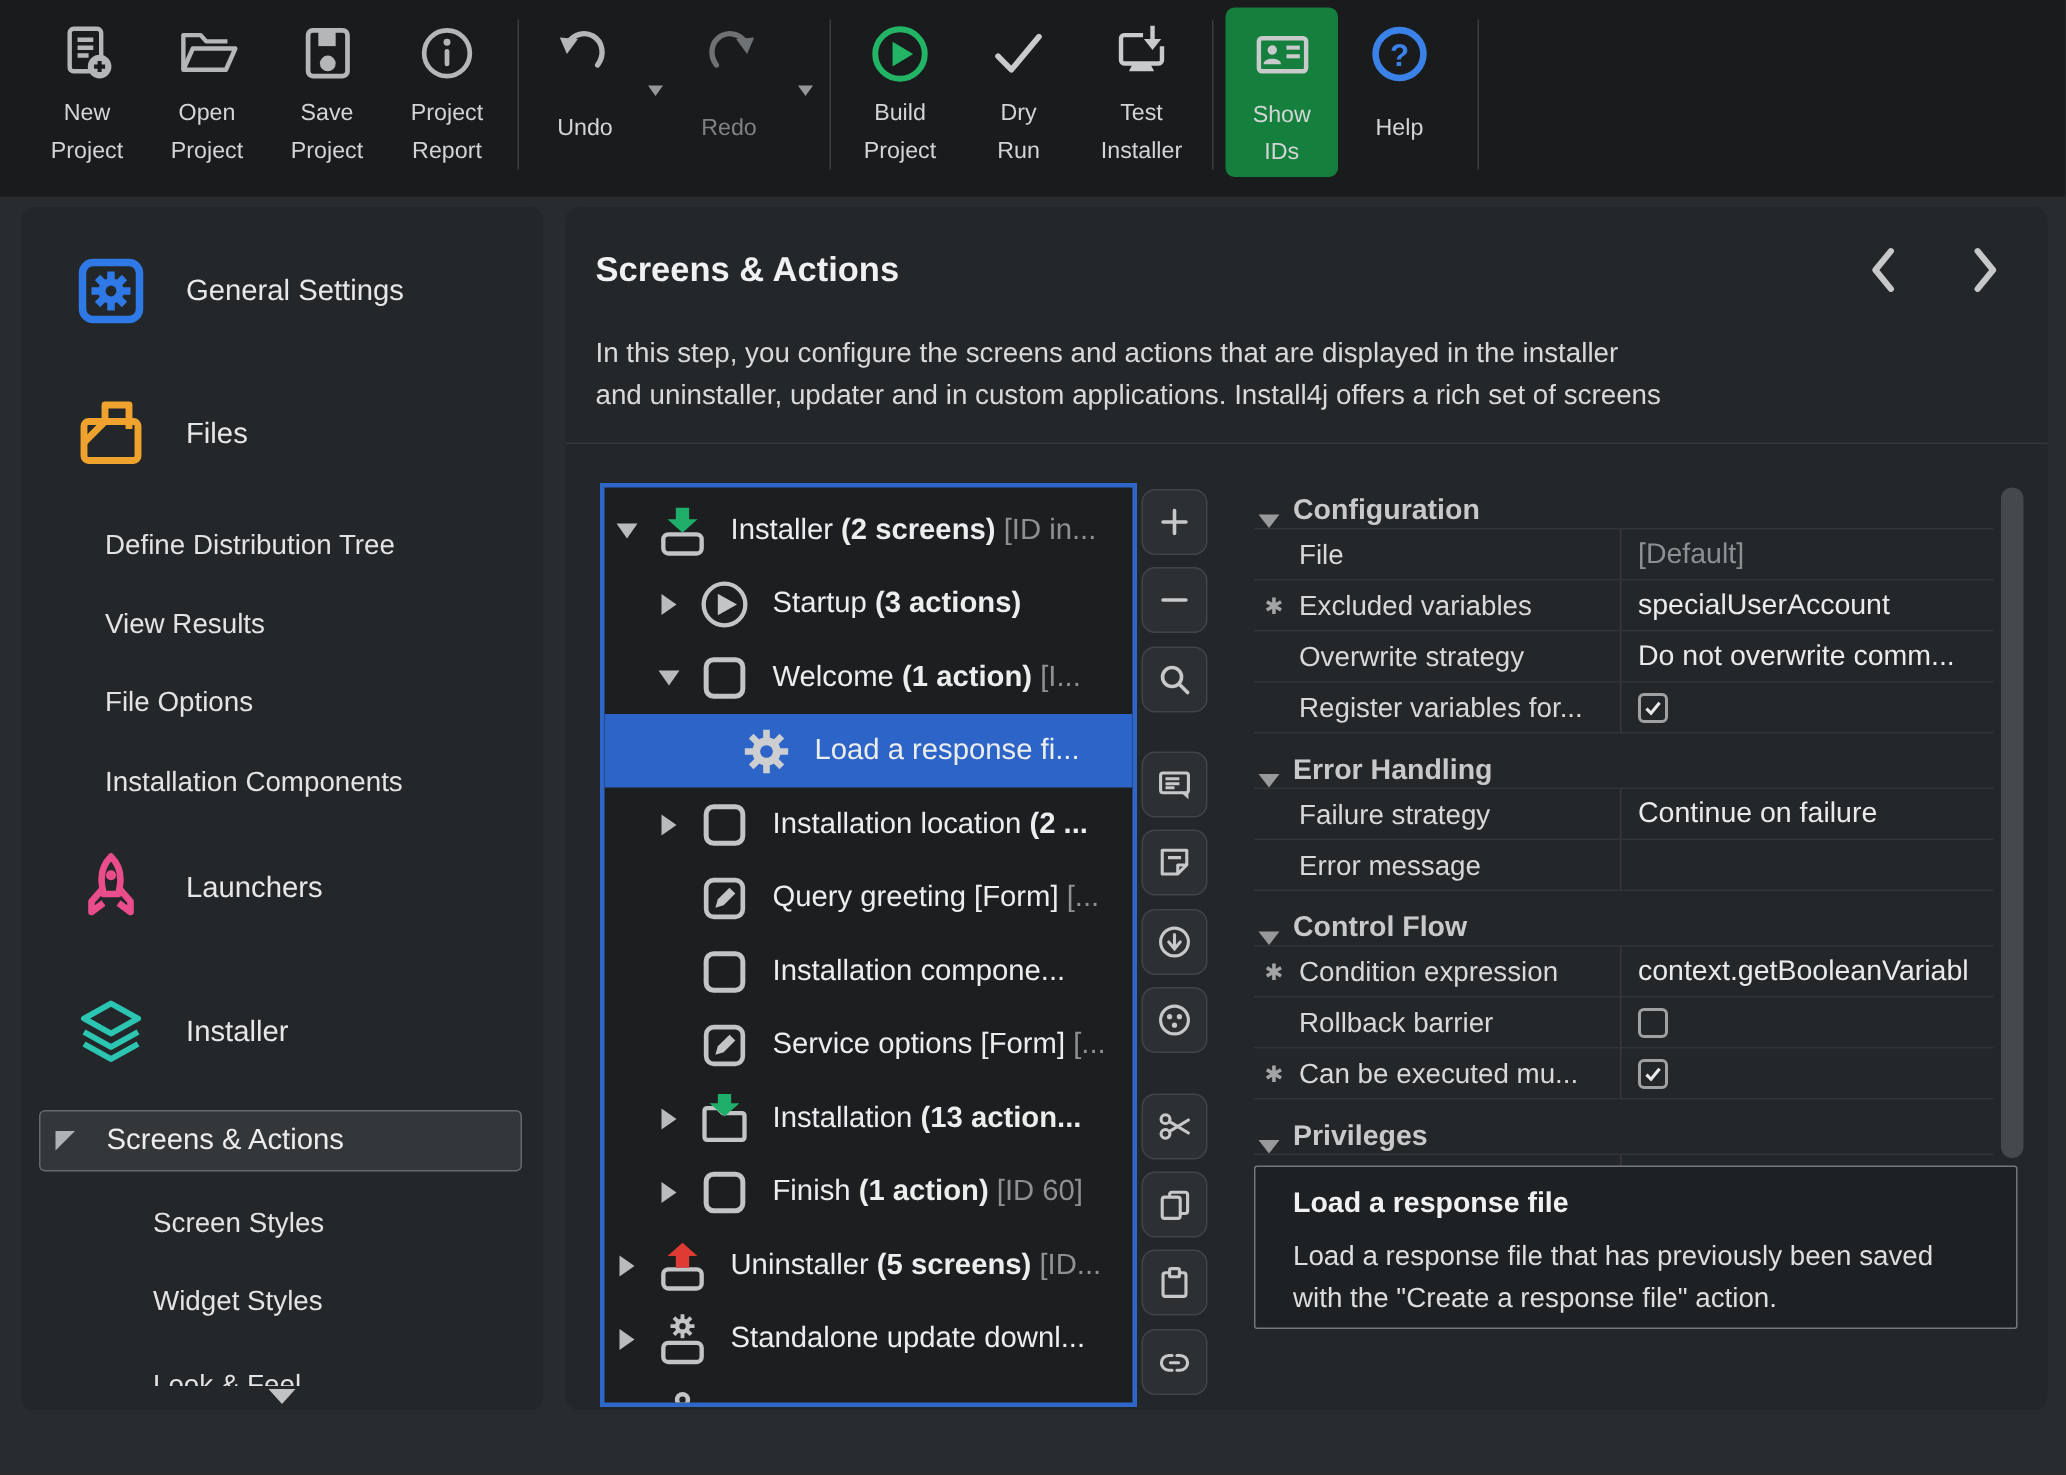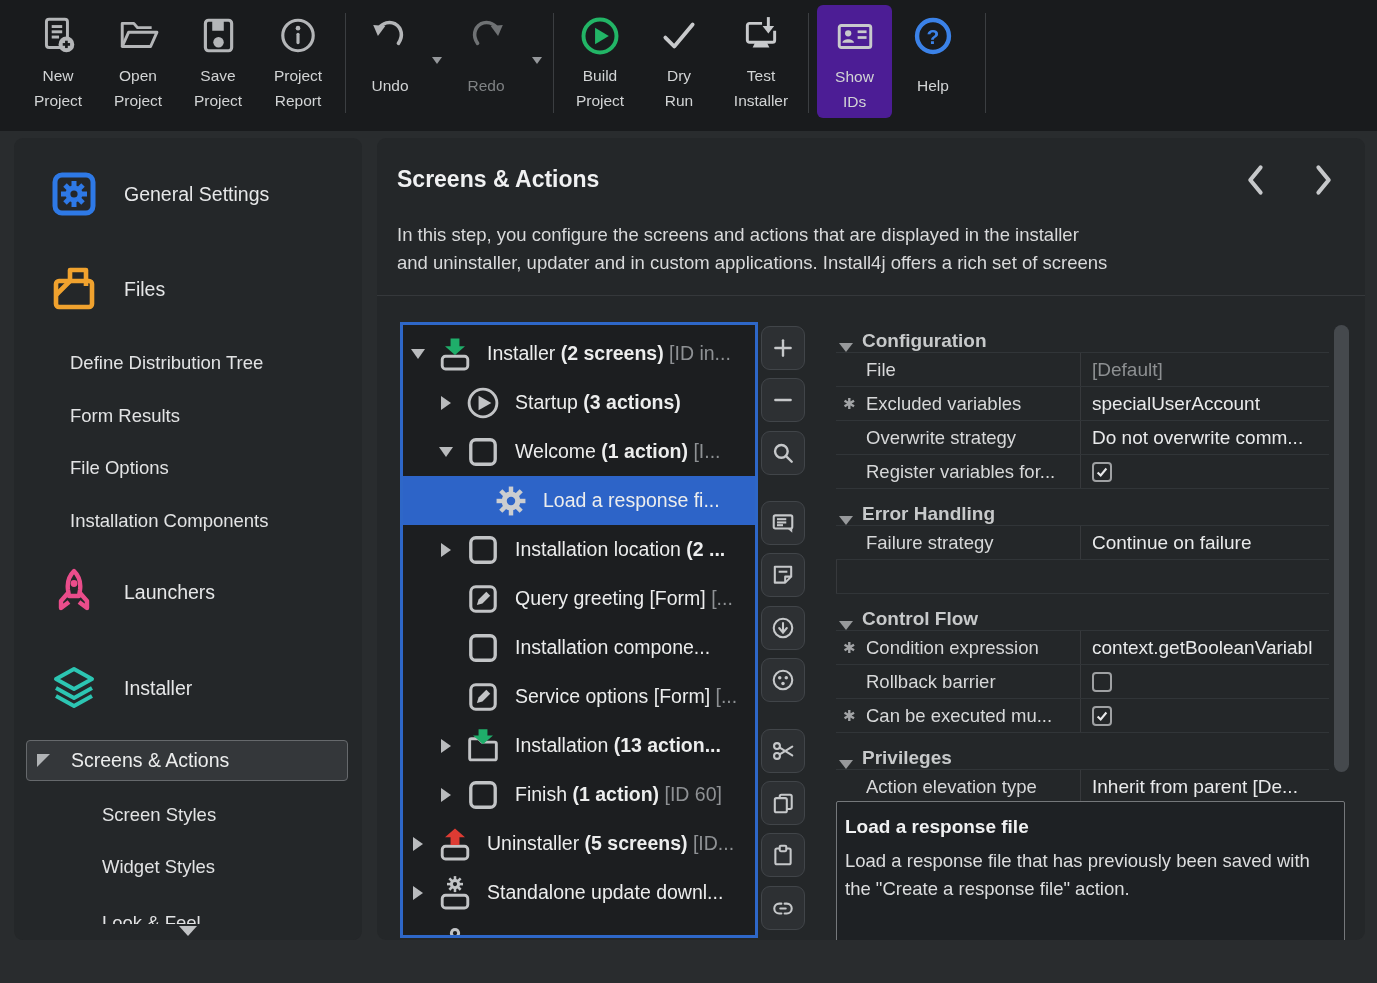--- a/index.html
+++ b/index.html
@@ -7,21 +7,21 @@
           font-family:"Liberation Sans",sans-serif;-webkit-font-smoothing:antialiased;}
 
   
   .toolbar{position:absolute;left:0;top:0;width:100%;height:131px;background:#191b1d;}
   .tb-btn{position:absolute;top:0;height:125px;display:flex;flex-direction:column;align-items:center;
           padding-top:11px;box-sizing:border-box;}
   .tb-btn .ic{height:50px;display:flex;align-items:center;justify-content:center;}
   .tb-label{font-size:15.5px;line-height:19.5px;color:#d2d4d5;text-align:center;white-space:nowrap;margin-top:5px;}
   .tb-label.single{margin-top:15px;}
   .tb-btn.disabled .tb-label{color:#7f8284;}
-  .tb-btn.active{background:#4c1d95;border-radius:6px;top:5px;height:113px;padding-top:7px;}
+  .tb-btn.active{background:#15803d;border-radius:6px;top:5px;height:113px;padding-top:7px;}
   .tb-sep{position:absolute;top:13px;height:100px;width:1px;background:#3b3e41;}
   .dd{position:absolute;top:57px;width:0;height:0;border-left:5.5px solid transparent;
       border-right:5.5px solid transparent;border-top:7px solid #95989b;}
 
   
   .panel{position:absolute;background:#242729;border-radius:9px;}
   #sidebar{left:14px;top:138px;width:348px;height:802px;overflow:hidden;}
   #mainpanel{left:377px;top:138px;width:988px;height:802px;overflow:hidden;}
 
   
@@ -79,22 +79,22 @@
   .pvalue{flex:1;border-left:1px solid #37393c;padding-left:11px;display:flex;align-items:center;
           font-size:19px;color:#e9eaeb;white-space:nowrap;overflow:hidden;}
   .muted{color:#8d9092;}
   .star{position:absolute;left:7px;top:8px;color:#a2a4a6;font-size:15px;}
   .cb{width:20px;height:20px;border:2px solid #9fa1a3;border-radius:4px;box-sizing:border-box;
       display:flex;align-items:center;justify-content:center;}
 
   .scrollbar{position:absolute;left:957px;top:187px;width:15px;height:447px;background:#45494d;border-radius:8px;}
 
   
-  .infobox{position:absolute;left:459px;top:639px;width:509px;height:143px;box-sizing:border-box;
-           background:#1e2124;border:1px solid #75787b;border-radius:2px;padding:14px 8px;overflow:hidden;margin-top:24px;}
+  .infobox{position:absolute;left:459px;top:639px;width:509px;height:109px;box-sizing:border-box;
+           background:#1e2124;border:1px solid #75787b;border-radius:2px;padding:14px 25px;overflow:hidden;}
   .ib-title{font-size:19px;font-weight:bold;color:#f0f1f2;margin-bottom:9px;}
   .ib-body{font-size:18.5px;line-height:28px;color:#dcddde;}
 </style>
 </head>
 <body>
 
 <div class="window">
 
   <div class="toolbar">
 
@@ -273,21 +273,21 @@
           <g fill="none" stroke="#f0a22e" stroke-width="4.6" stroke-linejoin="round">
             <rect x="6" y="16" width="36" height="26" rx="3"></rect>
             <path d="M6 30 L20 16 M20 16 V5 h16 v16"></path>
           </g>
         </svg>
       </span>
       <span class="sl">Files</span>
     </div>
 
     <div class="side-sub" style="top:212px;">Define Distribution Tree</div>
-    <div class="side-sub" style="top:265px;">Form Results</div>
+    <div class="side-sub" style="top:265px;">View Results</div>
     <div class="side-sub" style="top:317px;">File Options</div>
     <div class="side-sub" style="top:370px;">Installation Components</div>
 
     <div class="side-top" style="top:430px;">
       <span class="si">
         <svg width="48" height="48" viewBox="0 0 48 48">
           <g fill="none" stroke="#ea4d8b" stroke-width="4.4" stroke-linejoin="round">
             <path d="M24 3 C29 8 31 15 30 22 l-1 6 H19 l-1 -6 C17 15 19 8 24 3 z"></path>
             <path d="M18 25 l-7 8 v7 l8 -6"></path>
             <path d="M30 25 l7 8 v7 l-8 -6"></path>
@@ -645,20 +645,21 @@
       <div class="psec gap">
         <span class="tri"></span>
         <span class="pt">Error Handling</span>
       </div>
       <div class="pgroup">
         <div class="prow">
           <span class="plabel">Failure strategy</span>
           <span class="pvalue">Continue on failure</span>
         </div>
         <div class="prow">
+          <span class="plabel">Error message</span>
           <span class="pvalue"></span>
         </div>
       </div>
 
       <div class="psec gap">
         <span class="tri"></span>
         <span class="pt">Control Flow</span>
       </div>
       <div class="pgroup">
         <div class="prow">

